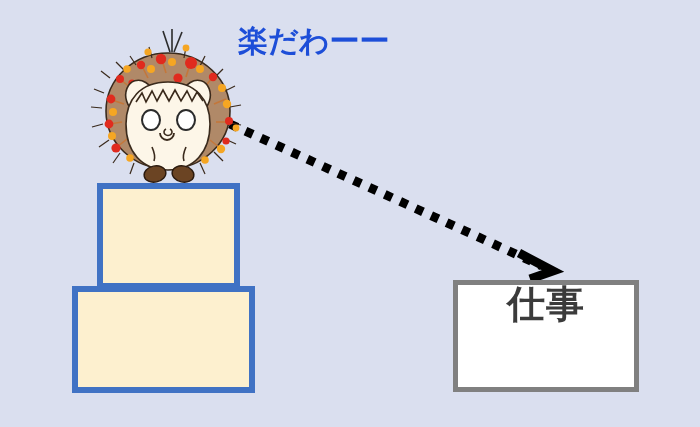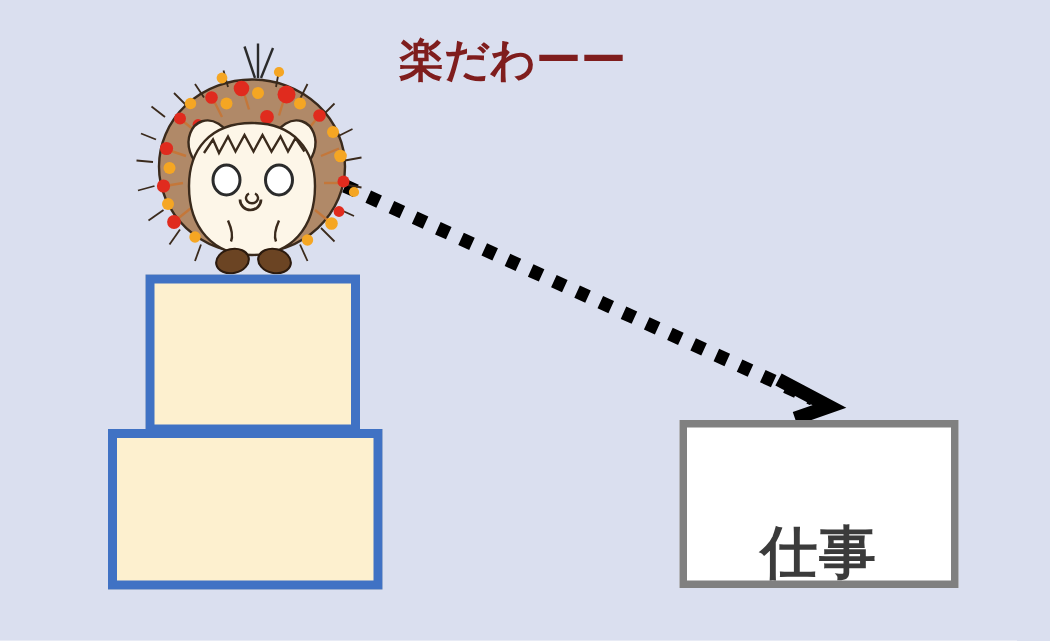--- a/index.html
+++ b/index.html
@@ -25,25 +25,24 @@
     height: 427px;
   }
   
   .speech-text {
     position: absolute;
     left: 238px;
     top: 26px;
     font-family: "DejaVu Sans", "Liberation Sans", sans-serif;
     font-size: 30px;
     font-weight: bold;
-    color: #7f1d1d;
+    color: #1d4ed8;
     letter-spacing: 0px;
     white-space: nowrap;
     line-height: 1;
-    margin-left: 28px;
   }
   
   .blue-box {
     position: absolute;
     background: #fdf0cf;
     border: 6px solid #4072c4;
     box-sizing: border-box;
   }
   #box-upper {
     left: 97px;
@@ -61,21 +60,21 @@
   #box-work {
     position: absolute;
     left: 453px;
     top: 280px;
     width: 186px;
     height: 112px;
     background: #ffffff;
     border: 5px solid #808080;
     box-sizing: border-box;
     display: flex;
-    align-items: flex-end;
+    align-items: flex-start;
     justify-content: center;
   }
   #box-work .work-label {
     font-family: "DejaVu Sans", "Liberation Sans", sans-serif;
     font-size: 38px;
     font-weight: bold;
     color: #3b3b3b;
     letter-spacing: 1px;
     line-height: 1;
   }

